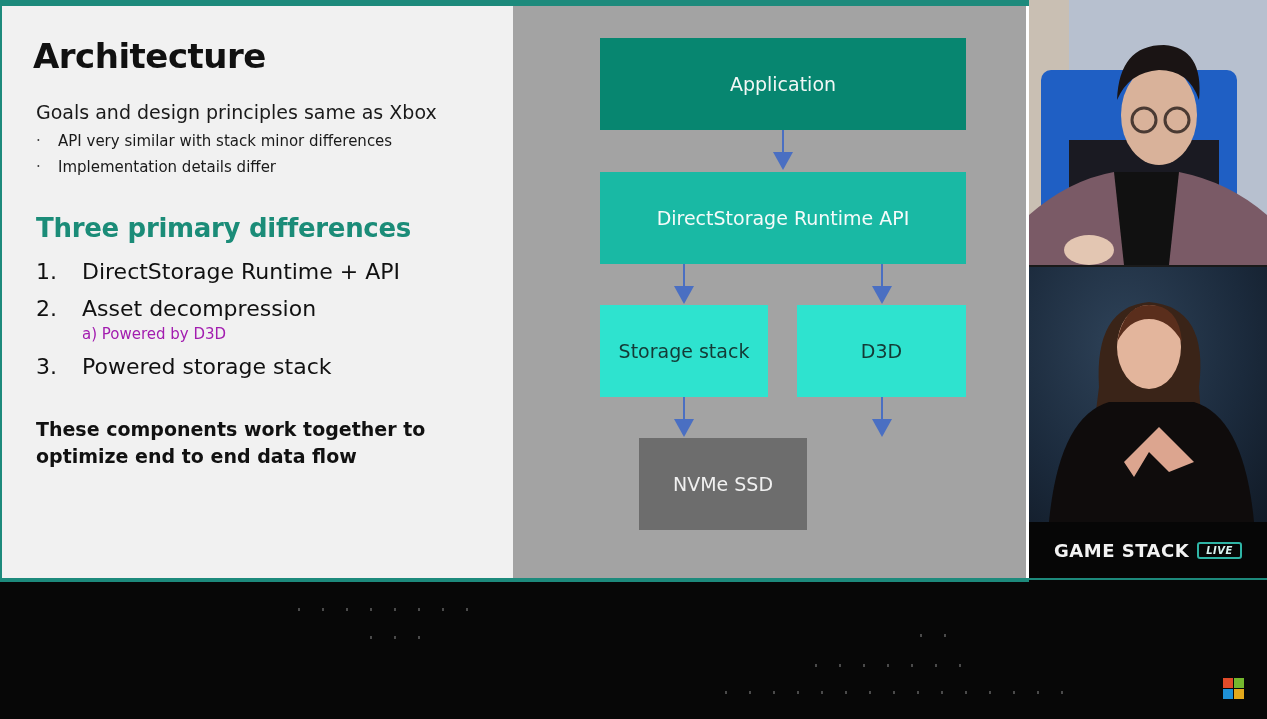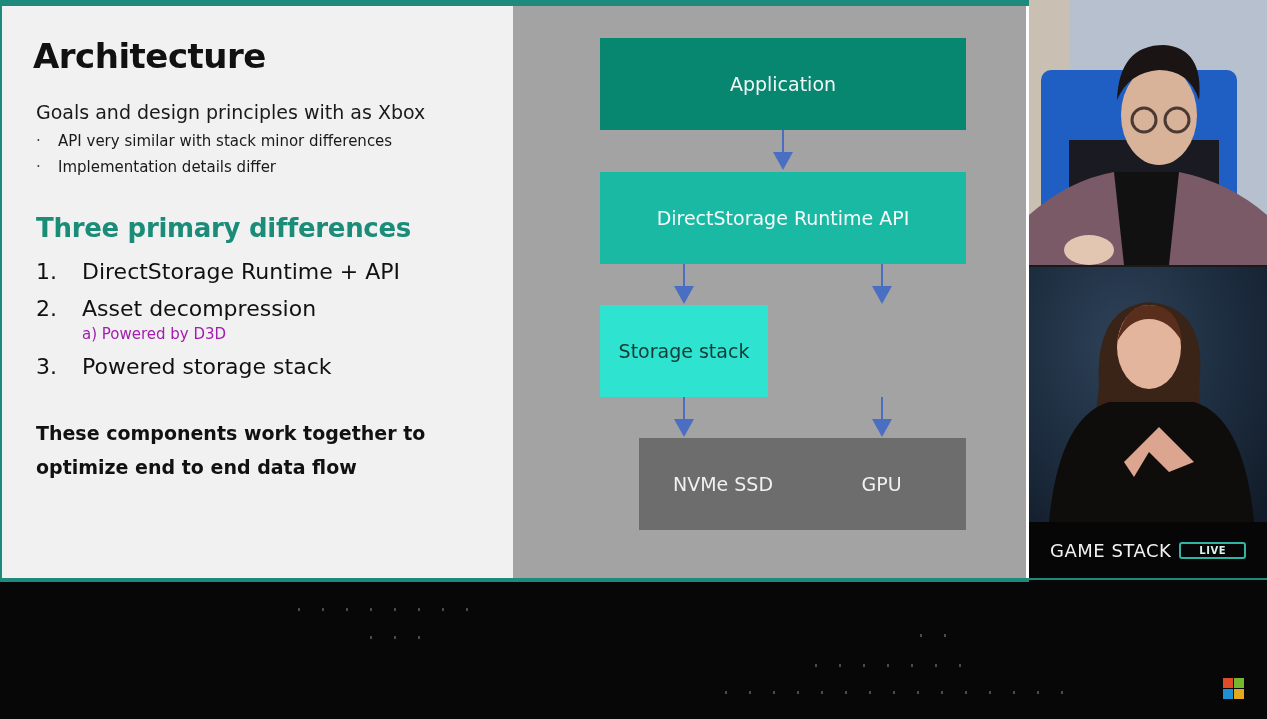--- a/index.html
+++ b/index.html
@@ -16,58 +16,58 @@
     .goal { position: absolute; left: 34px; top: 95px; font-size: 19px; color: #1a1a1a; }
     .bullets { position: absolute; left: 34px; top: 124px; list-style: none; }
     .bullets li { font-size: 15px; color: #1a1a1a; height: 26px; line-height: 22px; display: flex; }
     .bullets .dot { width: 22px; color: #444; }
 
     .section { position: absolute; left: 34px; top: 207px; font-size: 26px; font-weight: bold; color: #1b8c78; letter-spacing: -0.3px; }
     .numlist { position: absolute; left: 34px; top: 250px; }
     .numitem { display: flex; font-size: 22px; color: #111; height: 37px; line-height: 32px; }
     .numitem .num { width: 46px; }
     .subitem { font-size: 15px; color: #a21caf; padding-left: 46px; height: 27px; line-height: 20px; margin-top: -6px; }
-    .conclusion { position: absolute; left: 34px; top: 410px; font-size: 19px; font-weight: bold; color: #111; line-height: 34px; width: 420px; }
+    .conclusion { position: absolute; left: 34px; top: 410px; font-size: 19px; font-weight: bold; color: #111; line-height: 27px; width: 420px; }
 
     
     .box { position: absolute; display: flex; align-items: center; justify-content: center; font-size: 19px; }
     .box-app { left: 87px; top: 32px; width: 366px; height: 92px; background: #078670; color: #f2f8f6; }
     .box-runtime { left: 87px; top: 166px; width: 366px; height: 92px; background: #19b9a4; color: #f5fbfa; }
     .box-storage { left: 87px; top: 299px; width: 168px; height: 92px; background: #2ee3cf; color: #143a36; }
     .box-d3d { left: 284px; top: 299px; width: 169px; height: 92px; background: #2ee3cf; color: #143a36; }
     .box-nvme { left: 87px; top: 432px; width: 168px; height: 92px; background: #6d6d6d; color: #f0f0f0; margin-left: 39px; }
     .box-gpu { left: 284px; top: 432px; width: 169px; height: 92px; background: #6d6d6d; color: #f0f0f0; }
     .arrow { position: absolute; width: 22px; height: 42px; }
 
     
     .cam { position: absolute; overflow: hidden; }
     .cam-top { left: 1029px; top: 0; width: 238px; height: 265px; background: linear-gradient(90deg, #c9bfb3 0 40px, #b7c0cf 40px 100%); }
     .cam-bottom { left: 1029px; top: 267px; width: 238px; height: 255px; background: radial-gradient(ellipse at 40% 30%, #2e4258 0%, #1b2a3c 60%, #111a26 100%); }
     .cam-strip { position: absolute; left: 1029px; top: 265px; width: 238px; height: 2px; background: #1a1a1a; }
 
     .branding { position: absolute; left: 1029px; top: 522px; width: 238px; height: 58px; background: #060606; border-bottom: 2px solid #1d8a7c; display: flex; align-items: center; justify-content: center; gap: 8px; }
-    .brand-text { color: #f2f2f2; font-family: "DejaVu Sans", sans-serif; font-weight: normal; font-size: 18px; letter-spacing: 0.5px; }
-    .live-badge { border: 2px solid #2fb5a6; border-radius: 3px; color: #d9f3f0; font-size: 10px; font-weight: bold; padding: 1px 18px; letter-spacing: 0.5px; }
+    .brand-text { color: #f2f2f2; font-family: "DejaVu Sans", sans-serif; font-weight: bold; font-size: 18px; letter-spacing: 0.5px; }
+    .live-badge { border: 2px solid #2fb5a6; border-radius: 3px; color: #d9f3f0; font-size: 10px; font-weight: bold; padding: 1px 7px; letter-spacing: 0.5px; font-style: italic; }
 
     .dots { position: absolute; height: 4px; display: flex; gap: 22px; }
     .dots span { width: 2px; height: 3px; background: #4a4a4a; }
     .ms-logo { position: absolute; left: 1223px; top: 678px; width: 21px; height: 21px; display: grid; grid-template-columns: 1fr 1fr; gap: 1px; }
     .ms-logo span:nth-child(1) { background: #e04b2a; }
     .ms-logo span:nth-child(2) { background: #74b72e; }
     .ms-logo span:nth-child(3) { background: #1e90d6; }
     .ms-logo span:nth-child(4) { background: #e3a81b; }
   </style>
 </head>
 <body>
 
 <div class="slide-frame">
   <div class="slide">
     <div class="slide-left">
       <div class="title">Architecture</div>
-      <div class="goal">Goals and design principles with as Xbox</div>
+      <div class="goal">Goals and design principles same as Xbox</div>
       <ul class="bullets">
         <li>
             <span class="dot">·</span>
             <span>API very similar with stack minor differences</span>
           </li>
         <li>
             <span class="dot">·</span>
             <span>Implementation details differ</span>
           </li>
       </ul>
@@ -87,22 +87,22 @@
             <span>Powered storage stack</span>
           </div>
       </div>
       <div class="conclusion">These components work together to optimize end to end data flow</div>
     </div>
 
     <div class="slide-right">
       <div class="box box-app">Application</div>
       <div class="box box-runtime">DirectStorage Runtime API</div>
       <div class="box box-storage">Storage stack</div>
+      <div class="box box-d3d">D3D</div>
       <div class="box box-nvme">NVMe SSD</div>
-      <div class="box box-gpu">GPU</div>
 
       <svg class="arrow" style="left:259px;top:124px;" viewBox="0 0 22 42">
           <rect x="10" y="0" width="2" height="26" fill="#4a6fc2"></rect>
           <polygon points="1,22 21,22 11,40" fill="#4a6fc2"></polygon>
         </svg>
       <svg class="arrow" style="left:160px;top:258px;" viewBox="0 0 22 42">
           <rect x="10" y="0" width="2" height="26" fill="#4a6fc2"></rect>
           <polygon points="1,22 21,22 11,40" fill="#4a6fc2"></polygon>
         </svg>
       <svg class="arrow" style="left:358px;top:258px;" viewBox="0 0 22 42">

